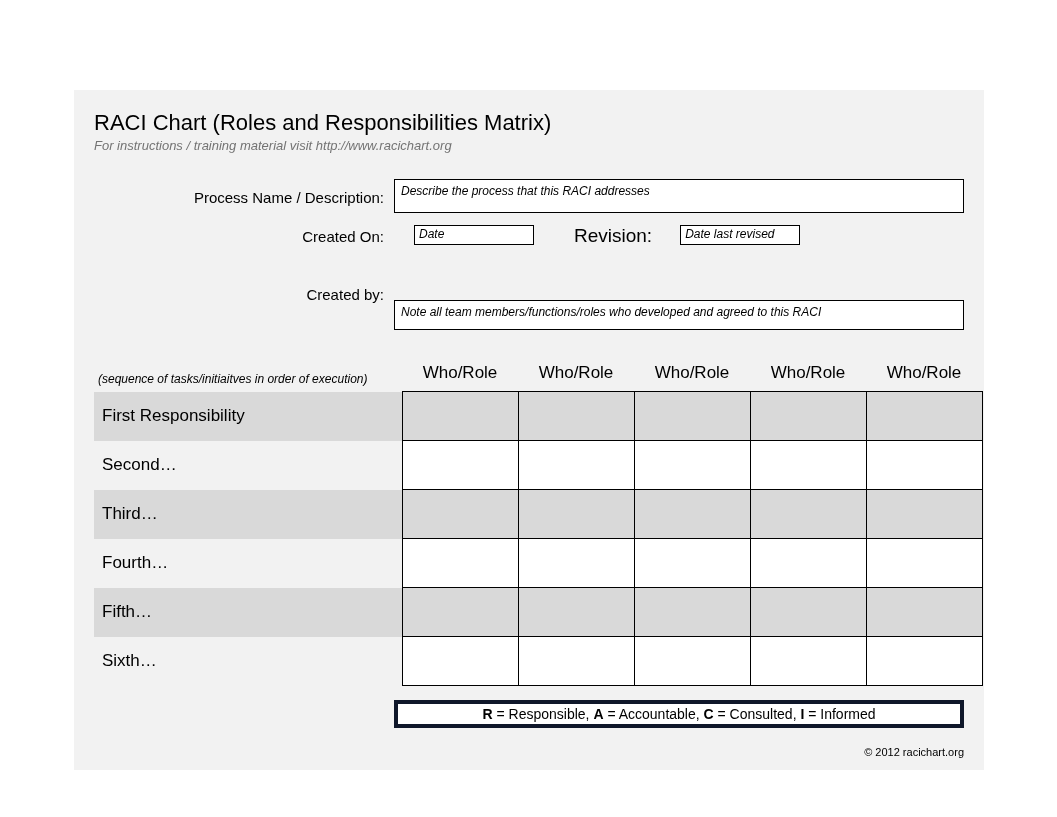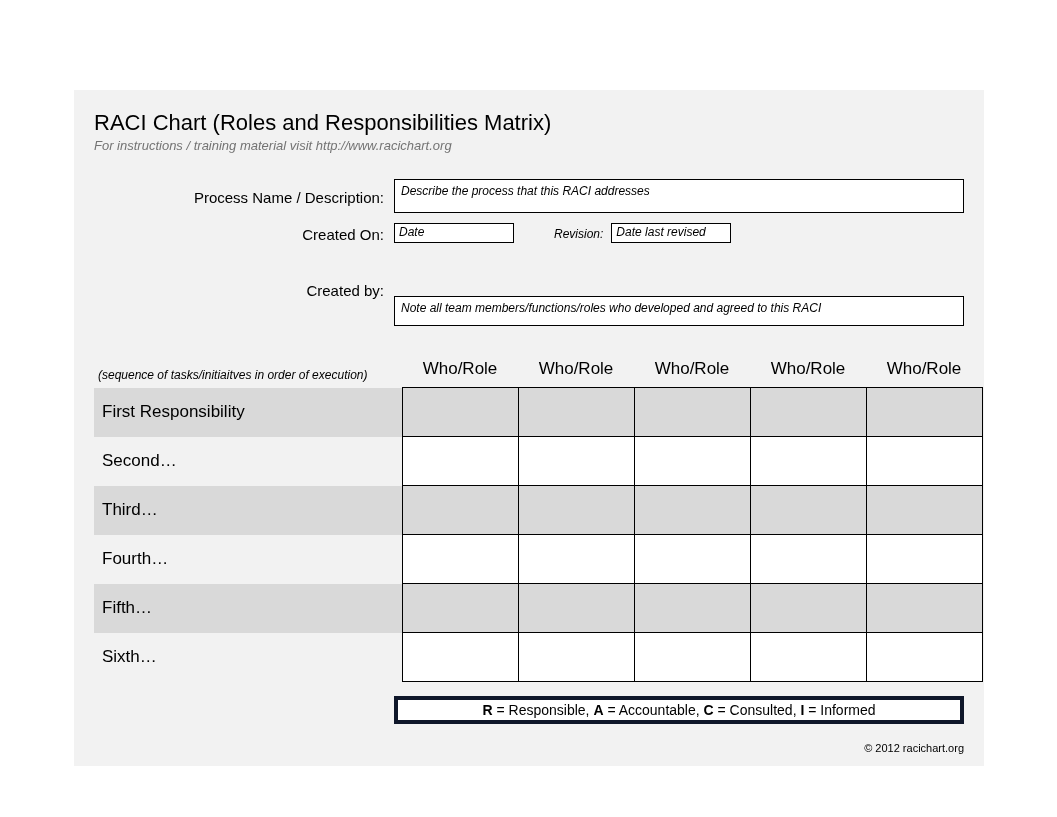--- a/index.html
+++ b/index.html
@@ -59,25 +59,25 @@
   }
   .meta-field-narrow {
     width: 120px;
     background: #ffffff;
     border: 1px solid #000;
     height: 20px;
     font-style: italic;
     font-size: 12px;
     padding: 1px 4px;
     box-sizing: border-box;
+    margin-left: 20px;
   }
   .rev-label {
-    font-size: 12px;
+    font-size: 19px;
     padding: 2px 8px 0 40px;
-    font-style: italic;
   }
 
   .matrix-wrap {
     margin-top: 32px;
   }
   .matrix {
     border-collapse: collapse;
     width: 100%;
     table-layout: fixed;
   }

